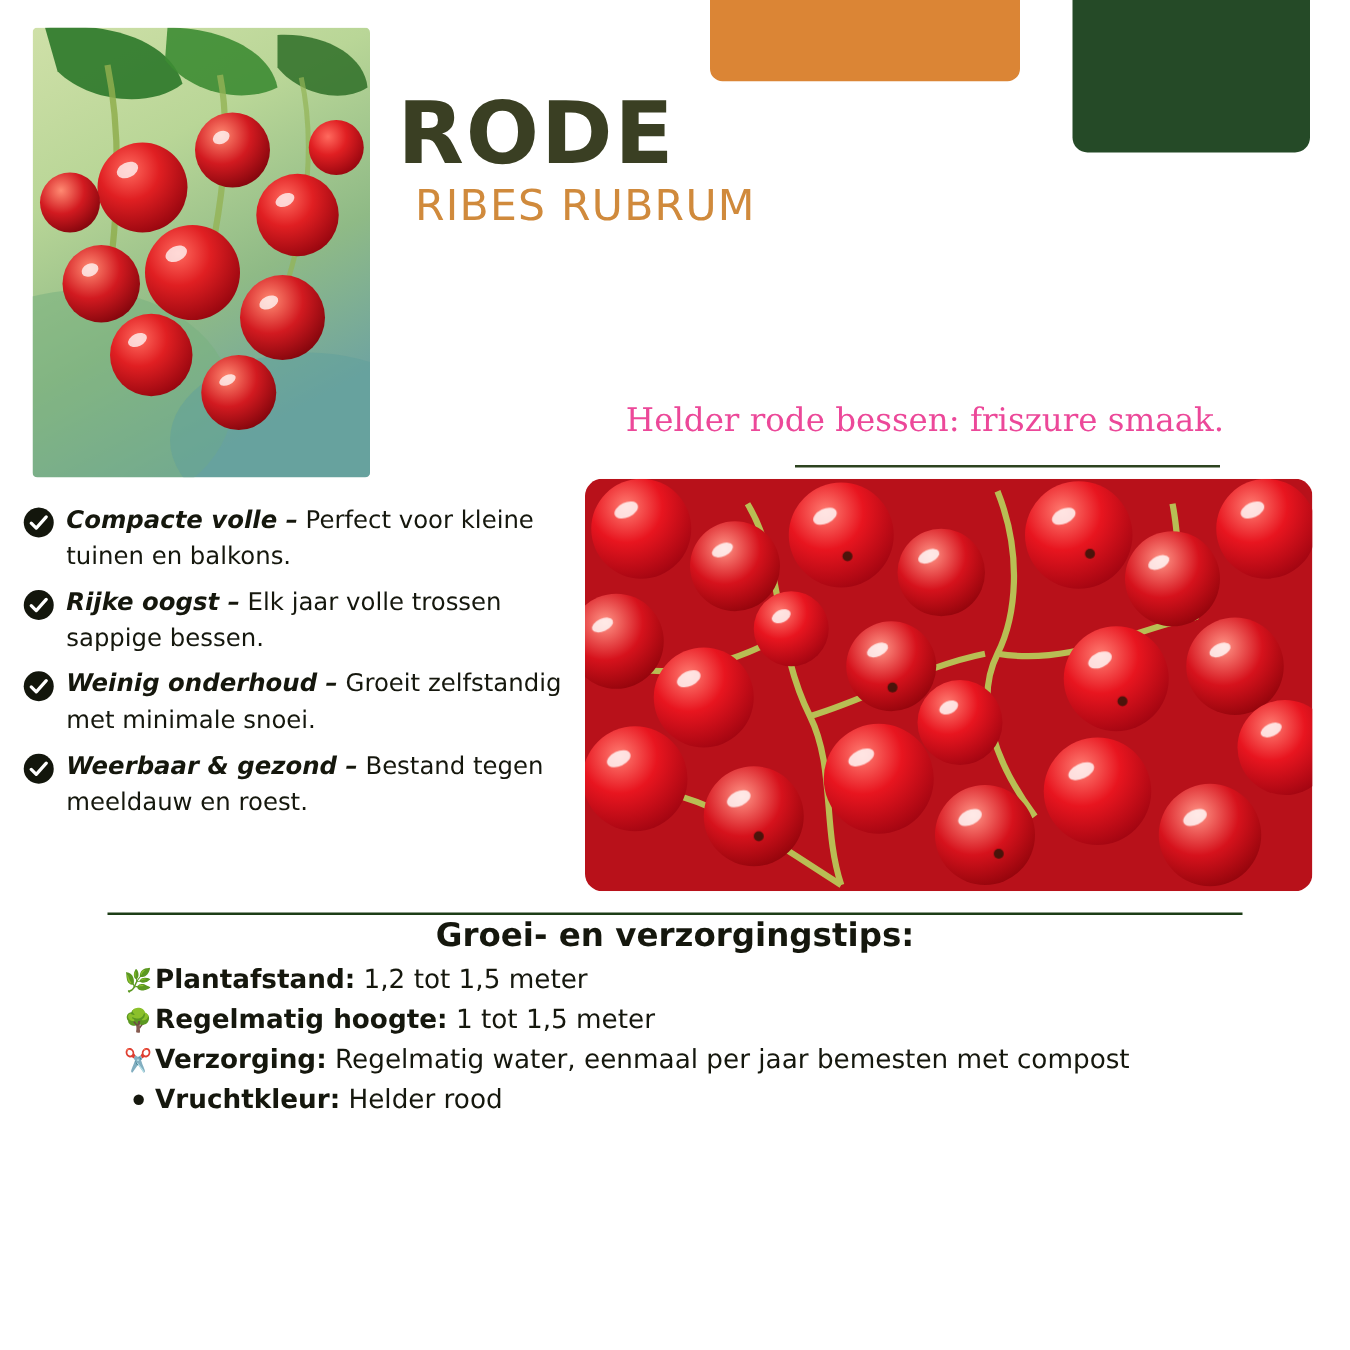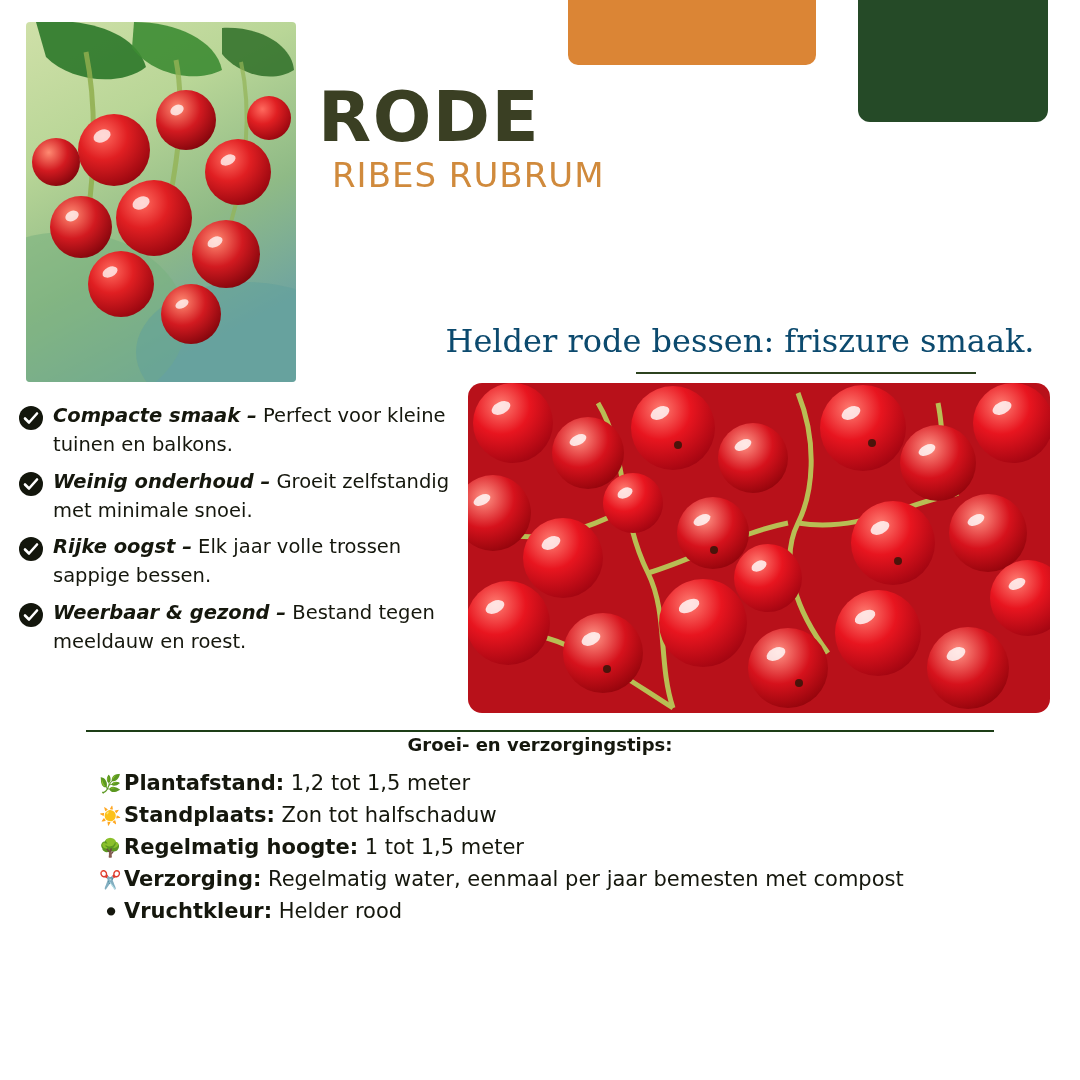--- a/index.html
+++ b/index.html
@@ -44,21 +44,21 @@
     height: 360px;
     border-radius: 4px;
     overflow: hidden;
   }
   .hero-photo svg { display: block; }
 
   
   .title-wrap {
     position: absolute;
     left: 318px;
-    top: 86px;
+    top: 76px;
     width: 740px;
   }
   .title-line {
     font-family: "DejaVu Sans", sans-serif;
     font-weight: 700;
     color: #3a3f23;
     font-size: 69px;
     line-height: 0.92;
     letter-spacing: 1.5px;
   }
@@ -74,22 +74,22 @@
     letter-spacing: 1px;
     color: #d08a3c;
   }
   .tagline {
     position: absolute;
     left: 420px;
     top: 322px;
     width: 640px;
     text-align: center;
     font-family: "DejaVu Serif", serif;
-    font-size: 32px;
-    color: #0c4a6e;
+    font-size: 26px;
+    color: #ec4899;
   }
   .tagline-rule {
     position: absolute;
     left: 636px;
     top: 372px;
     width: 340px;
     height: 2px;
     background: #2c431f;
   }
 
@@ -142,21 +142,21 @@
     width: 908px;
     height: 2px;
     background: #1d3d16;
   }
   .tips-title {
     position: absolute;
     left: 86px;
     top: 734px;
     width: 908px;
     text-align: center;
-    font-size: 18px;
+    font-size: 26px;
     font-weight: 700;
     color: #15170d;
   }
   .tips-list {
     position: absolute;
     left: 98px;
     top: 768px;
     width: 900px;
   }
   .tip {
@@ -244,39 +244,39 @@
 <div class="tagline-rule"></div>
 
 <div class="bullets">
   <div class="bullet">
     <span class="check-icon">
       <svg width="26" height="26" viewBox="0 0 26 26">
           <circle cx="13" cy="13" r="12" fill="#13160c"></circle>
           <path d="M7 13.5 l4 4 l8 -9" stroke="#ffffff" stroke-width="2.6" fill="none" stroke-linecap="round" stroke-linejoin="round"></path>
         </svg>
     </span>
-    <span class="bullet-text"><b>Compacte smaak –</b><span> Perfect voor kleine tuinen en balkons.</span></span>
+    <span class="bullet-text"><b>Compacte volle –</b><span> Perfect voor kleine tuinen en balkons.</span></span>
+  </div>
+  <div class="bullet">
+    <span class="check-icon">
+      <svg width="26" height="26" viewBox="0 0 26 26">
+          <circle cx="13" cy="13" r="12" fill="#13160c"></circle>
+          <path d="M7 13.5 l4 4 l8 -9" stroke="#ffffff" stroke-width="2.6" fill="none" stroke-linecap="round" stroke-linejoin="round"></path>
+        </svg>
+    </span>
+    <span class="bullet-text"><b>Rijke oogst –</b><span> Elk jaar volle trossen sappige bessen.</span></span>
   </div>
   <div class="bullet">
     <span class="check-icon">
       <svg width="26" height="26" viewBox="0 0 26 26">
           <circle cx="13" cy="13" r="12" fill="#13160c"></circle>
           <path d="M7 13.5 l4 4 l8 -9" stroke="#ffffff" stroke-width="2.6" fill="none" stroke-linecap="round" stroke-linejoin="round"></path>
         </svg>
     </span>
     <span class="bullet-text"><b>Weinig onderhoud –</b><span> Groeit zelfstandig met minimale snoei.</span></span>
-  </div>
-  <div class="bullet">
-    <span class="check-icon">
-      <svg width="26" height="26" viewBox="0 0 26 26">
-          <circle cx="13" cy="13" r="12" fill="#13160c"></circle>
-          <path d="M7 13.5 l4 4 l8 -9" stroke="#ffffff" stroke-width="2.6" fill="none" stroke-linecap="round" stroke-linejoin="round"></path>
-        </svg>
-    </span>
-    <span class="bullet-text"><b>Rijke oogst –</b><span> Elk jaar volle trossen sappige bessen.</span></span>
   </div>
   <div class="bullet">
     <span class="check-icon">
       <svg width="26" height="26" viewBox="0 0 26 26">
           <circle cx="13" cy="13" r="12" fill="#13160c"></circle>
           <path d="M7 13.5 l4 4 l8 -9" stroke="#ffffff" stroke-width="2.6" fill="none" stroke-linecap="round" stroke-linejoin="round"></path>
         </svg>
     </span>
     <span class="bullet-text"><b>Weerbaar &amp; gezond –</b><span> Bestand tegen meeldauw en roest.</span></span>
   </div>
@@ -369,23 +369,20 @@
   </svg>
 </div>
 
 <div class="tips-rule"></div>
 <div class="tips-title">Groei- en verzorgingstips:</div>
 <div class="tips-list">
   <div class="tip">
     <span class="emoji">🌿</span><b>Plantafstand:</b><span> 1,2 tot 1,5 meter</span>
   </div>
   <div class="tip">
-    <span class="emoji">☀️</span><b>Standplaats:</b><span> Zon tot halfschaduw</span>
-  </div>
-  <div class="tip">
     <span class="emoji">🌳</span><b>Regelmatig hoogte:</b><span> 1 tot 1,5 meter</span>
   </div>
   <div class="tip">
     <span class="emoji">✂️</span><b>Verzorging:</b><span> Regelmatig water, eenmaal per jaar bemesten met compost</span>
   </div>
   <div class="tip">
     <span class="emoji">⚫</span><b>Vruchtkleur:</b><span> Helder rood</span>
   </div>
 </div>
 

